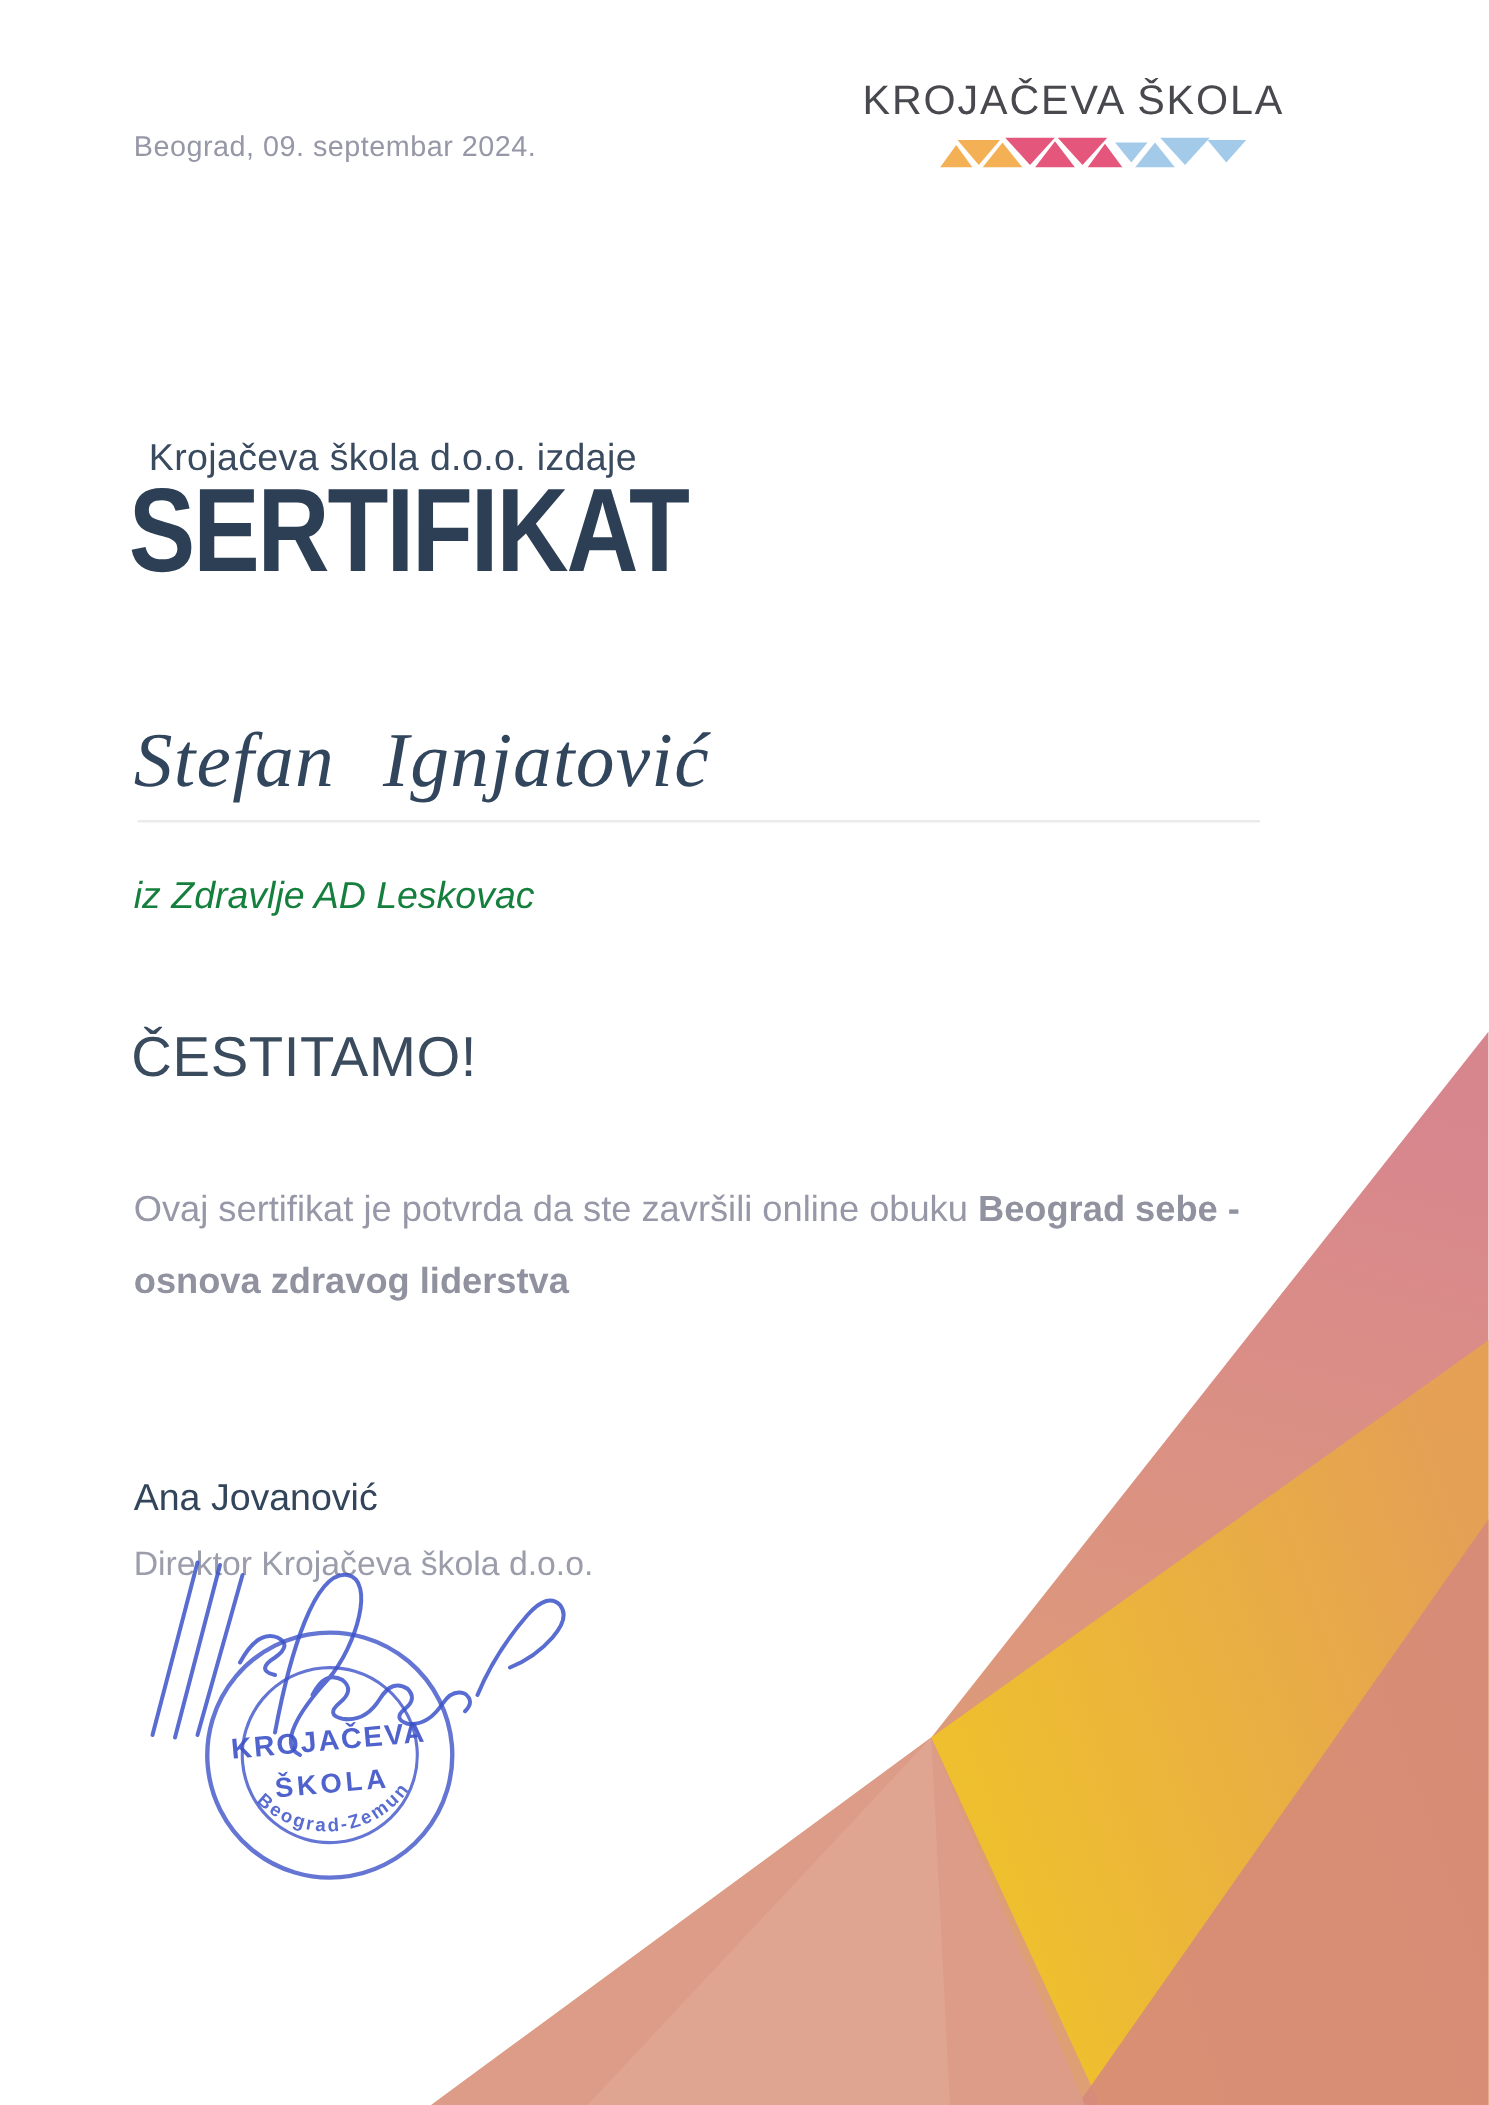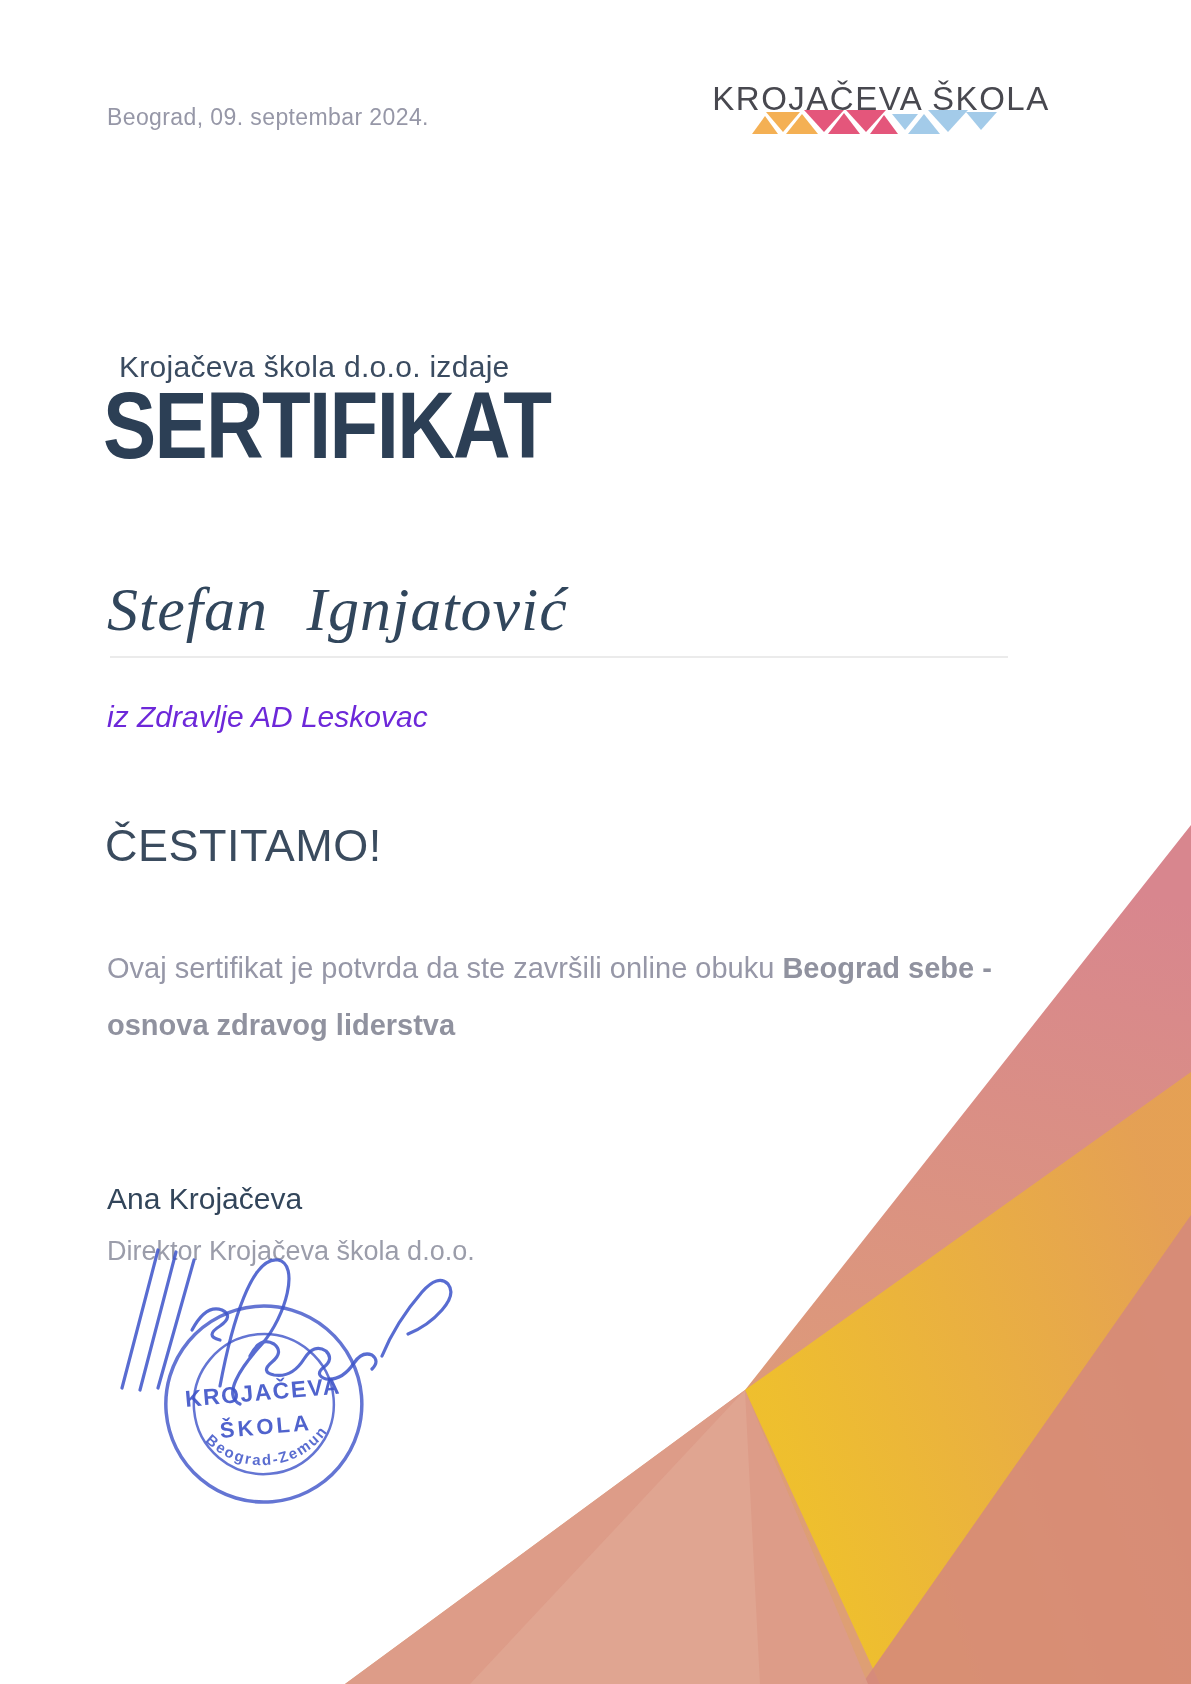--- a/index.html
+++ b/index.html
@@ -5,32 +5,32 @@
   html,body{margin:0;padding:0;background:#ffffff;}
   .page{
     position:relative;width:1191px;height:1684px;background:#ffffff;
     overflow:hidden;font-family:"Liberation Sans",sans-serif;
   }
   .abs{position:absolute;}
   .bg-shapes{position:absolute;left:0;top:0;width:1191px;height:1684px;z-index:0;}
   .content{position:absolute;left:0;top:0;width:100%;height:100%;z-index:1;}
 
   .date-line{left:107px;top:104px;font-size:23px;color:#9697A7;letter-spacing:.4px;}
-  .logo-text{left:690px;top:80px;width:382px;text-align:center;font-size:33px;
+  .logo-text{left:690px;top:61px;width:382px;text-align:left;font-size:33px;
     color:#48484F;letter-spacing:1.5px;font-weight:400;}
   .logo-triangles{left:752px;top:110px;width:245px;height:24px;}
 
   .issuer-line{left:107px;top:350px;font-size:30px;color:#3A4B60;letter-spacing:.3px;margin-left:12px;}
   .cert-title{left:103px;top:378px;font-size:95px;font-weight:800;color:#2C3F55;
     letter-spacing:-2px;transform:scaleX(.84);transform-origin:left top;line-height:1;}
 
   .name-underline{left:110px;top:656px;width:898px;height:2px;background:#EBEBEB;}
   .recipient-name{left:107px;top:574px;font-size:62px;color:#31465C;
     font-family:cursive;font-style:italic;word-spacing:22px;letter-spacing:1px;}
-  .recipient-origin{left:107px;top:700px;font-size:30px;font-style:italic;color:#6d28d9;}
+  .recipient-origin{left:107px;top:700px;font-size:30px;font-style:italic;color:#15803d;}
 
   .congrats{left:105px;top:820px;font-size:45px;color:#3A4B5E;letter-spacing:.5px;font-weight:400;}
   .body-par{left:107px;top:940px;width:1000px;font-size:29px;line-height:57px;color:#9697A7;}
   .body-par b{font-weight:700;color:#90929F;}
 
   .signer-name{left:107px;top:1182px;font-size:30px;color:#32455A;font-weight:500;}
   .signer-title{left:107px;top:1224px;font-size:27px;color:#9B9DAA;margin-top:12px;}
 
   .signature-svg{left:100px;top:1238px;width:370px;height:172px;z-index:3;}
   .stamp-svg{left:158px;top:1288px;width:214px;height:236px;transform:rotate(-5deg);z-index:2;}
@@ -84,21 +84,21 @@
     <div class="abs cert-title">SERTIFIKAT</div>
 
     <div class="abs name-underline"></div>
     <div class="abs recipient-name">Stefan Ignjatović</div>
     <div class="abs recipient-origin">iz Zdravlje AD Leskovac</div>
 
     <div class="abs congrats">ČESTITAMO!</div>
 
     <div class="abs body-par"><span>Ovaj sertifikat je potvrda da ste završili online obuku</span> <b>Beograd sebe -</b><br><b>osnova zdravog liderstva</b></div>
 
-    <div class="abs signer-name">Ana Krojačeva</div>
+    <div class="abs signer-name">Ana Jovanović</div>
     <div class="abs signer-title">Direktor Krojačeva škola d.o.o.</div>
 
     <svg class="abs stamp-svg" viewBox="0 0 214 236">
       <circle cx="106" cy="116" r="98" fill="none" stroke="#3D53C8" stroke-width="3.5" opacity="0.8"></circle>
       <circle cx="106" cy="116" r="70" fill="none" stroke="#3D53C8" stroke-width="2.5" opacity="0.8"></circle>
       <text x="106" y="112" text-anchor="middle" font-size="23" letter-spacing="1.5" opacity="0.9">KROJAČEVA</text>
       <text x="106" y="146" text-anchor="middle" font-size="22" letter-spacing="3" opacity="0.9">ŠKOLA</text>
       <path id="stampArc" d="M 30,122 A 80,80 0 0 0 182,122" fill="none"></path>
       <text font-size="15" letter-spacing="2" opacity="0.85" font-weight="400"><textPath href="#stampArc" startOffset="50%" text-anchor="middle">Beograd-Zemun</textPath></text>
     </svg>

